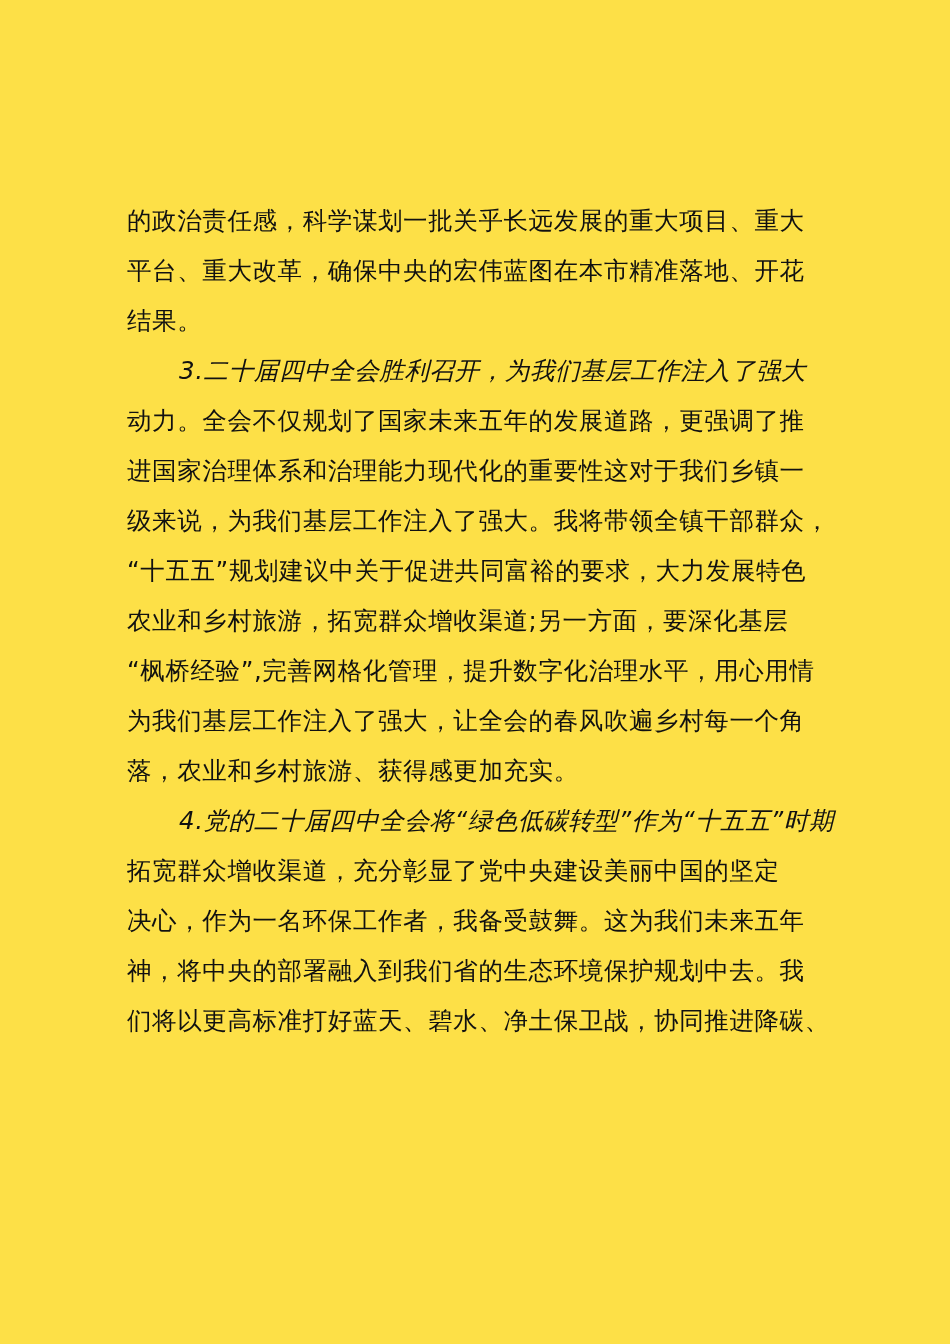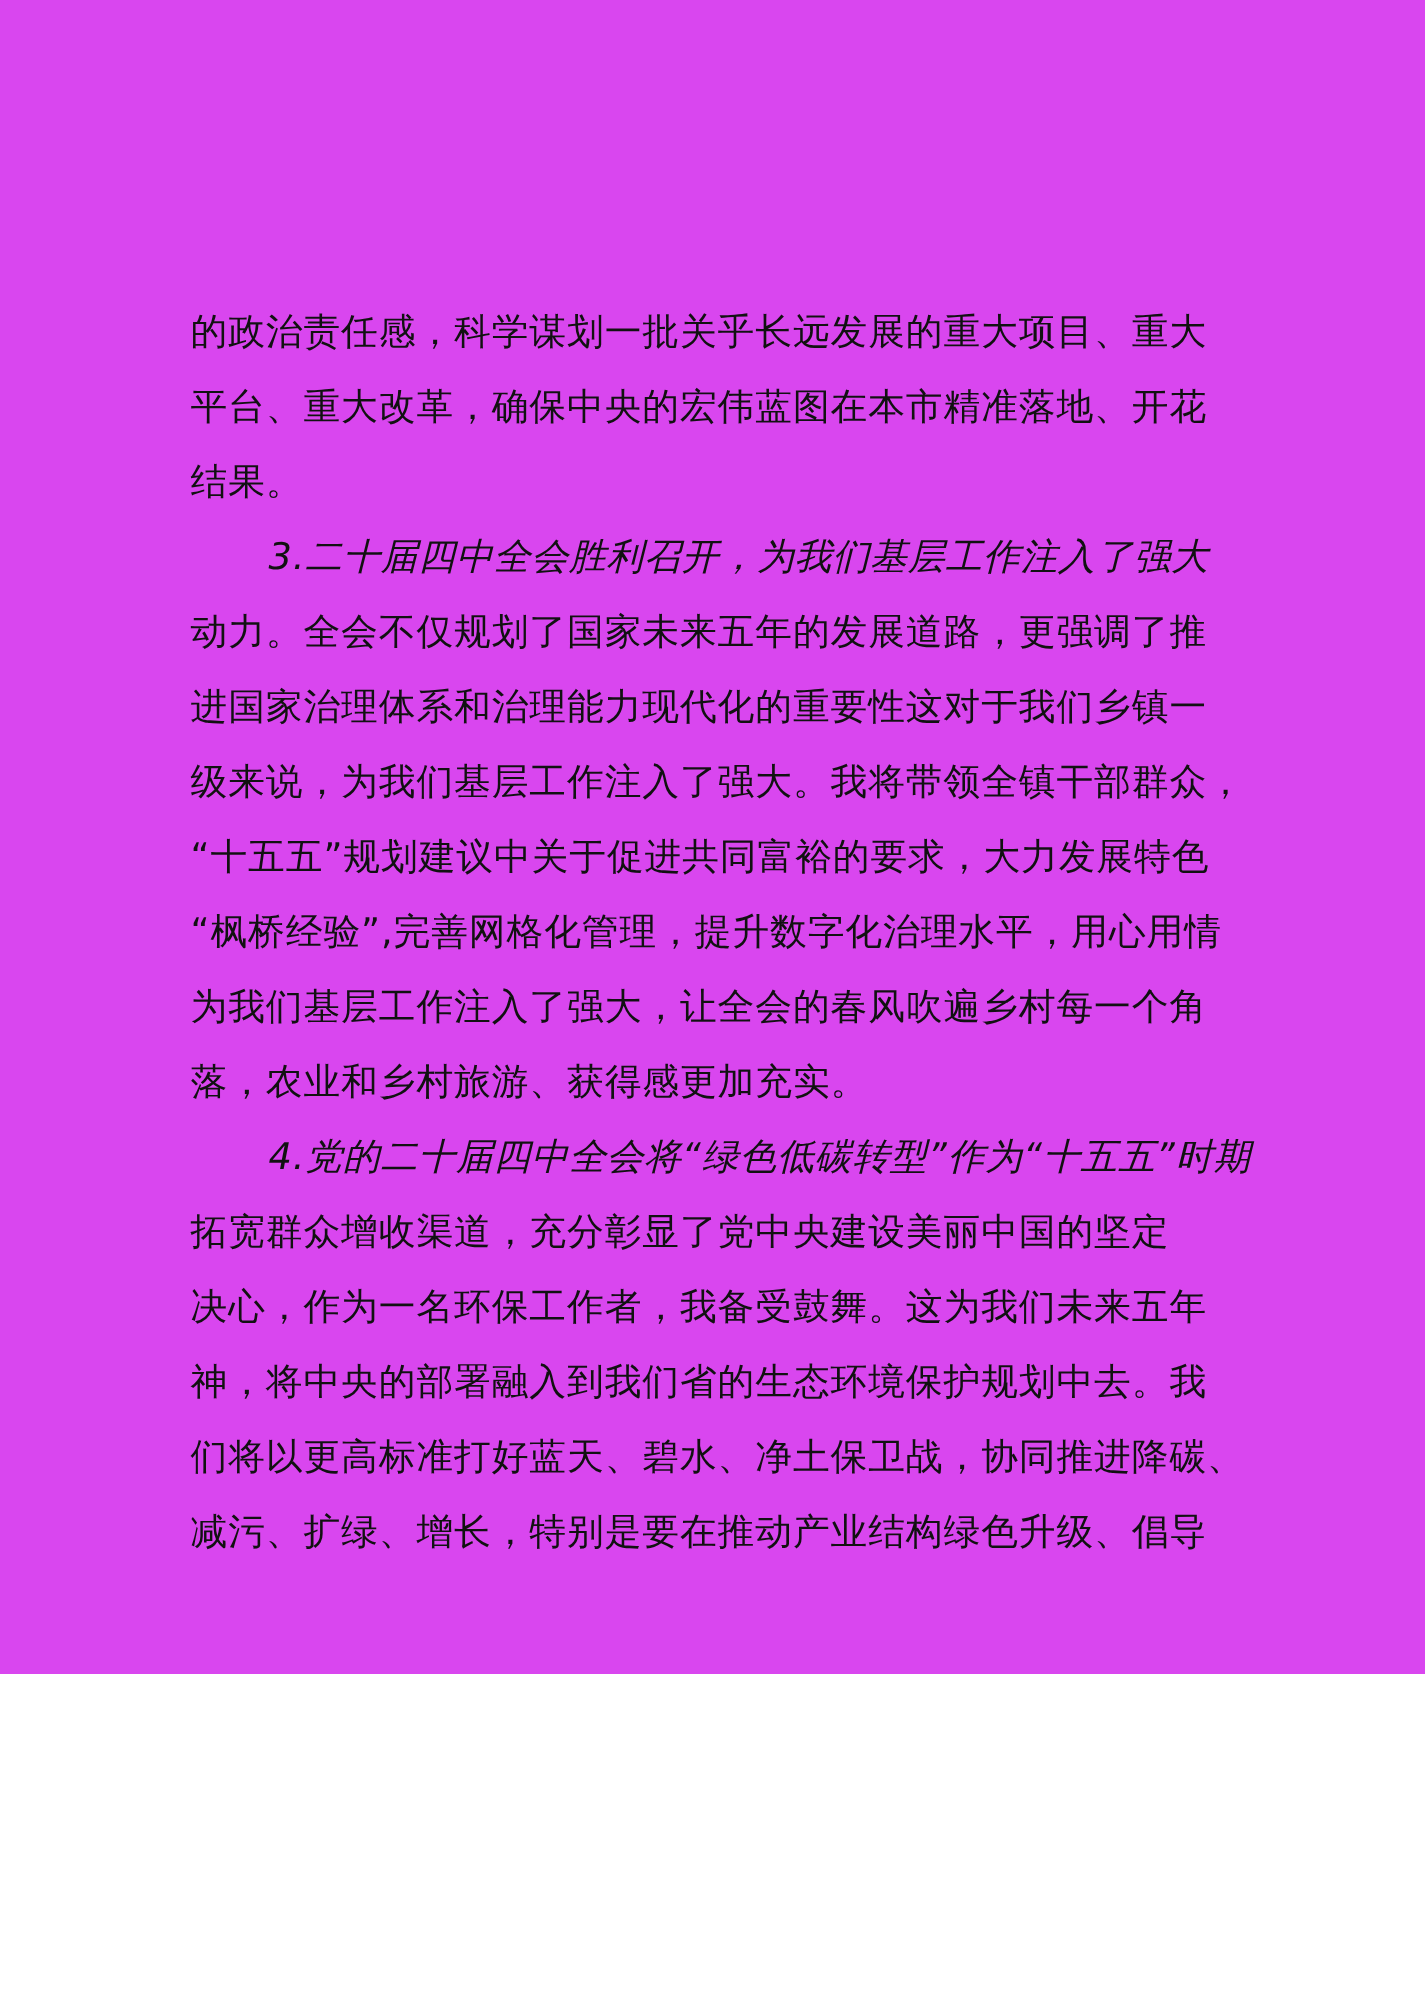--- a/index.html
+++ b/index.html
@@ -13,22 +13,22 @@
       position: relative;
       overflow: hidden;
       font-family: "DejaVu Sans", sans-serif;
       color: #111111;
     }
     .page {
       position: absolute;
       left: 0;
       top: 0;
       width: 950px;
-      height: 1116px;
-      background: #d946ef;
+      height: 1344px;
+      background: #fde047;
     }
     .text-block {
       position: absolute;
       left: 127px;
       top: 196px;
       width: 700px;
     }
     .line {
       height: 50px;
       line-height: 50px;
@@ -49,25 +49,25 @@
 
     <div class="line">的政治责任感，科学谋划一批关乎长远发展的重大项目、重大</div>
     <div class="line">平台、重大改革，确保中央的宏伟蓝图在本市精准落地、开花</div>
     <div class="line">结果。</div>
 
     <div class="line indent">3.二十届四中全会胜利召开，为我们基层工作注入了强大</div>
     <div class="line">动力。全会不仅规划了国家未来五年的发展道路，更强调了推</div>
     <div class="line">进国家治理体系和治理能力现代化的重要性这对于我们乡镇一</div>
     <div class="line">级来说，为我们基层工作注入了强大。我将带领全镇干部群众，</div>
     <div class="line">“十五五”规划建议中关于促进共同富裕的要求，大力发展特色</div>
+    <div class="line">农业和乡村旅游，拓宽群众增收渠道;另一方面，要深化基层</div>
     <div class="line">“枫桥经验”,完善网格化管理，提升数字化治理水平，用心用情</div>
     <div class="line">为我们基层工作注入了强大，让全会的春风吹遍乡村每一个角</div>
     <div class="line">落，农业和乡村旅游、获得感更加充实。</div>
 
     <div class="line indent">4.党的二十届四中全会将“绿色低碳转型”作为“十五五”时期</div>
     <div class="line">拓宽群众增收渠道，充分彰显了党中央建设美丽中国的坚定</div>
     <div class="line">决心，作为一名环保工作者，我备受鼓舞。这为我们未来五年</div>
     <div class="line">神，将中央的部署融入到我们省的生态环境保护规划中去。我</div>
     <div class="line">们将以更高标准打好蓝天、碧水、净土保卫战，协同推进降碳、</div>
-    <div class="line">减污、扩绿、增长，特别是要在推动产业结构绿色升级、倡导</div>
 
   </div>
 </div>
 
 </body></html>

